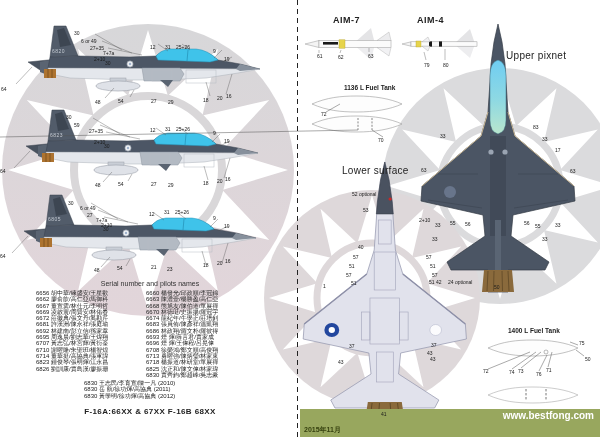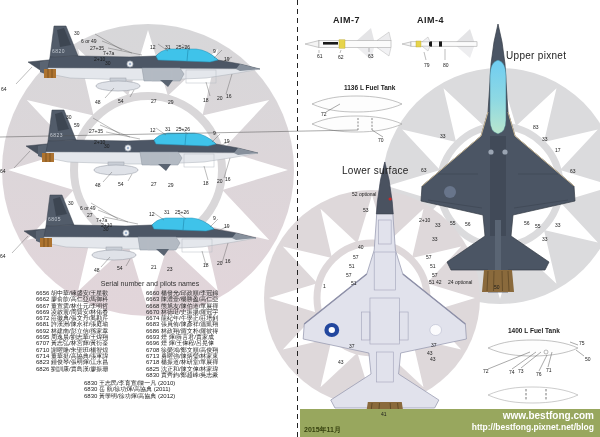--- a/index.html
+++ b/index.html
@@ -275,24 +275,24 @@
       <div class="srow">
         <span class="scol1"></span>
         <span class="scol2">6830 賈齊鈞/鄭超峰/吳志豪</span>
       </div>
     </div>
   <div id="extra-list">
       <div>6830 王志民/李育宣/陳一凡 (2010)</div>
       <div>6830 岳  航/徐功煇/高協典 (2011)</div>
       <div>6830 黃學明/徐功煇/高協典 (2012)</div>
     </div>
+  <div id="left-footer">F-16A:66XX &amp; 67XX      F-16B 68XX</div>
 
   <div id="green-bar" style="background: rgb(152, 167, 94);">
     <div class="site">www.bestfong.com</div>
-    <div class="blog">http://bestfong.pixnet.net/blog</div>
     <div class="date">2015年11月</div>
   </div>
 
 <span class="callout" style="left: 74px; top: 31px;">30</span>
     <span class="callout" style="left: 81px; top: 39px;">6 or 49</span>
     <span class="callout" style="left: 90px; top: 46px;">27+35</span>
     <span class="callout" style="left: 103px; top: 51px;">7+7a</span>
     <span class="callout" style="left: 94px; top: 57px;">2+10</span>
     <span class="callout" style="left: 105px; top: 61px;">30</span>
     <span class="callout" style="left: 150px; top: 45px;">12</span>

